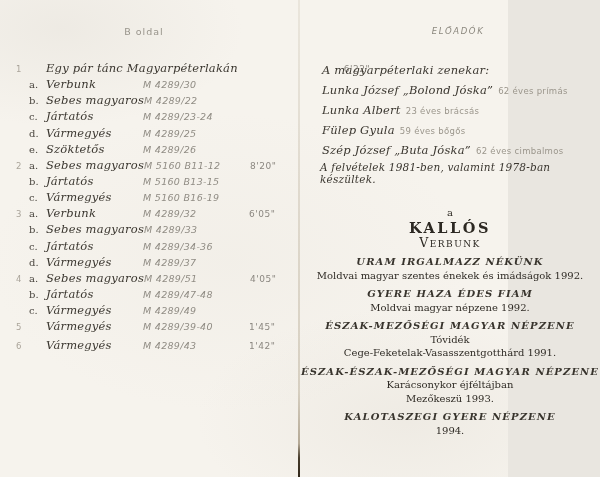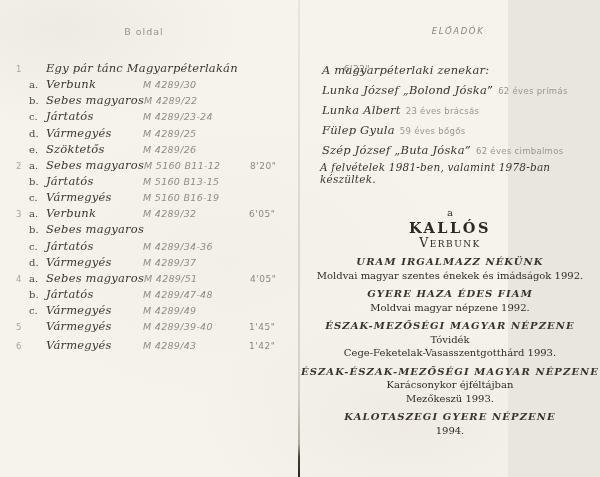--- a/index.html
+++ b/index.html
@@ -175,20 +175,21 @@
           <span class="c-num">3</span>
           <span class="c-let">a.</span>
           <span class="c-title">Verbunk</span>
           <span class="c-code">M 4289/32</span>
           <span class="c-dur">6'05"</span>
         </div>
       <div class="trow">
           <span class="c-num"></span>
           <span class="c-let">b.</span>
           <span class="c-title">Sebes magyaros</span>
+          <span class="c-code">M 4289/33</span>
           <span class="c-dur"></span>
         </div>
       <div class="trow">
           <span class="c-num"></span>
           <span class="c-let">c.</span>
           <span class="c-title">Jártatós</span>
           <span class="c-code">M 4289/34-36</span>
           <span class="c-dur"></span>
         </div>
       <div class="trow">
@@ -260,21 +261,21 @@
         <div class="rel-title">URAM IRGALMAZZ NÉKÜNK</div>
         <div class="rel-line">Moldvai magyar szentes énekek és imádságok 1992.</div>
       </div>
       <div class="release">
         <div class="rel-title">GYERE HAZA ÉDES FIAM</div>
         <div class="rel-line">Moldvai magyar népzene 1992.</div>
       </div>
       <div class="release">
         <div class="rel-title">ÉSZAK-MEZŐSÉGI MAGYAR NÉPZENE</div>
         <div class="rel-line">Tóvidék</div>
-        <div class="rel-line">Cege-Feketelak-Vasasszentgotthárd 1993.</div>
+        <div class="rel-line">Cege-Feketelak-Vasasszentgotthárd 1991.</div>
       </div>
       <div class="release">
         <div class="rel-title">ÉSZAK-ÉSZAK-MEZŐSÉGI MAGYAR NÉPZENE</div>
         <div class="rel-line">Karácsonykor éjféltájban</div>
         <div class="rel-line">Mezőkeszü 1993.</div>
       </div>
       <div class="release">
         <div class="rel-title">KALOTASZEGI GYERE NÉPZENE</div>
         <div class="rel-line">1994.</div>
       </div>

